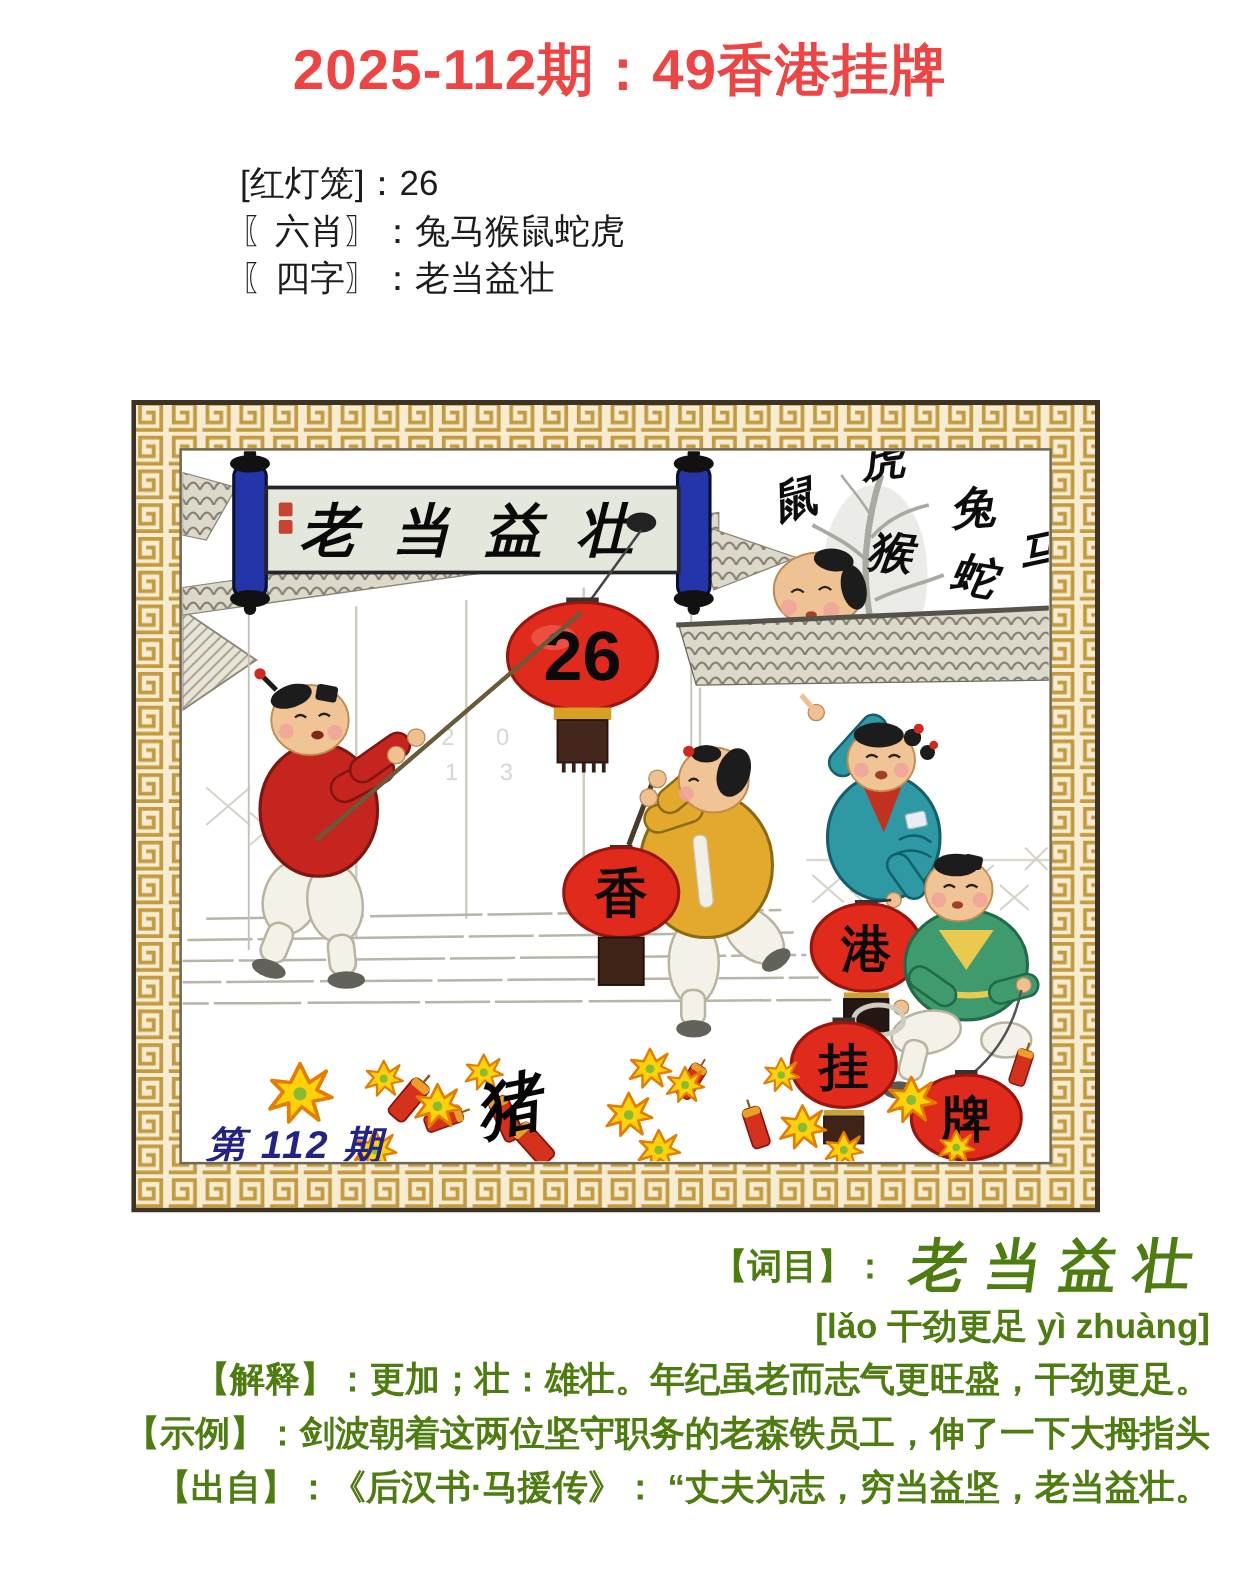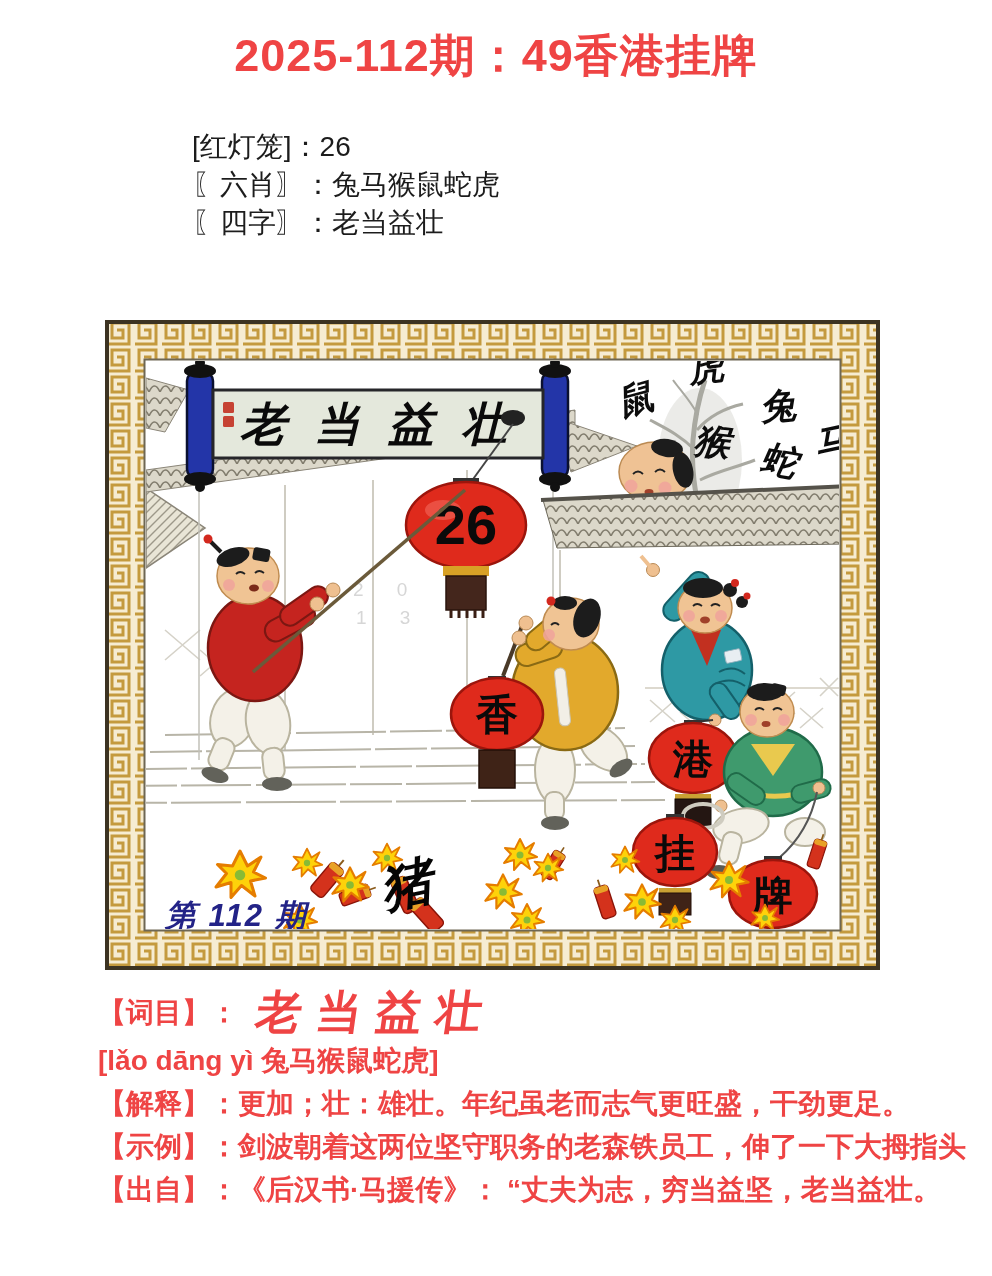--- a/index.html
+++ b/index.html
@@ -5,21 +5,21 @@
   html,body{margin:0;padding:0;background:#ffffff;}
   .page{position:relative;width:992px;height:1276px;background:#fff;overflow:hidden;
         font-family:"Liberation Sans","DejaVu Sans",sans-serif;color:#111;}
   .title{position:absolute;top:26px;left:0;width:100%;text-align:center;
          font-size:45px;font-weight:700;letter-spacing:1px;color:#ef4444;}
   .tips{position:absolute;top:112px;left:192px;font-size:28px;line-height:38px;color:#1c1c1c;margin-top:16px;}
   .tip-line{white-space:nowrap;}
   .figure{position:absolute;top:320px;left:105px;}
   .details{position:absolute;top:984px;left:98px;width:870px;}
   .detail-row{display:flex;align-items:baseline;height:43px;font-size:28px;
-              font-weight:600;white-space:nowrap;color:#ef4444;}
+              font-weight:600;white-space:nowrap;color:#4d7c0f;justify-content:flex-end;}
   .detail-row.first{height:58px;align-items:center;}
   .word-value{display:inline-block;font-size:46px;font-weight:700;letter-spacing:14px;
               margin-left:18px;transform:skewX(-8deg);}
   svg text{font-family:"Liberation Sans","DejaVu Sans",sans-serif;}
 </style>
 </head>
 <body>
 
 <div class="page">
 
@@ -315,21 +315,21 @@
 
     </g>
   </svg>
 
   <div class="details">
     <div class="detail-row first">
       <span class="detail-label">【词目】：</span>
         <span class="word-value">老当益壮</span>
     </div>
     <div class="detail-row">
-        <span>[lǎo dāng yì 兔马猴鼠蛇虎]</span>
+        <span>[lǎo 干劲更足 yì zhuàng]</span>
     </div>
     <div class="detail-row">
       <span class="detail-label">【解释】：</span>
         <span>更加；壮：雄壮。年纪虽老而志气更旺盛，干劲更足。</span>
     </div>
     <div class="detail-row">
       <span class="detail-label">【示例】：</span>
         <span>剑波朝着这两位坚守职务的老森铁员工，伸了一下大拇指头</span>
     </div>
     <div class="detail-row">

